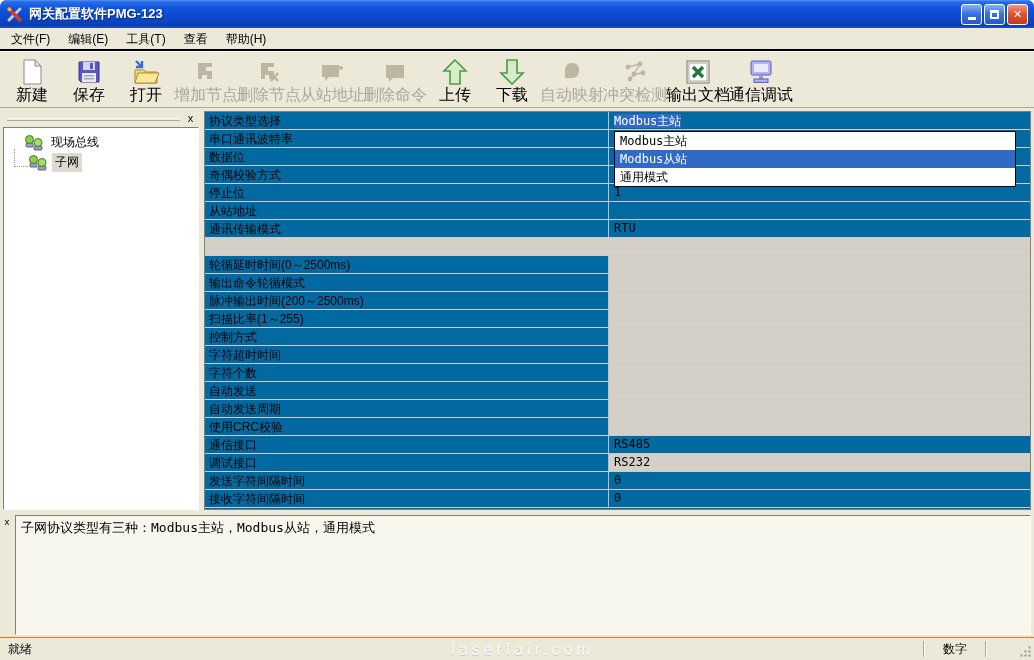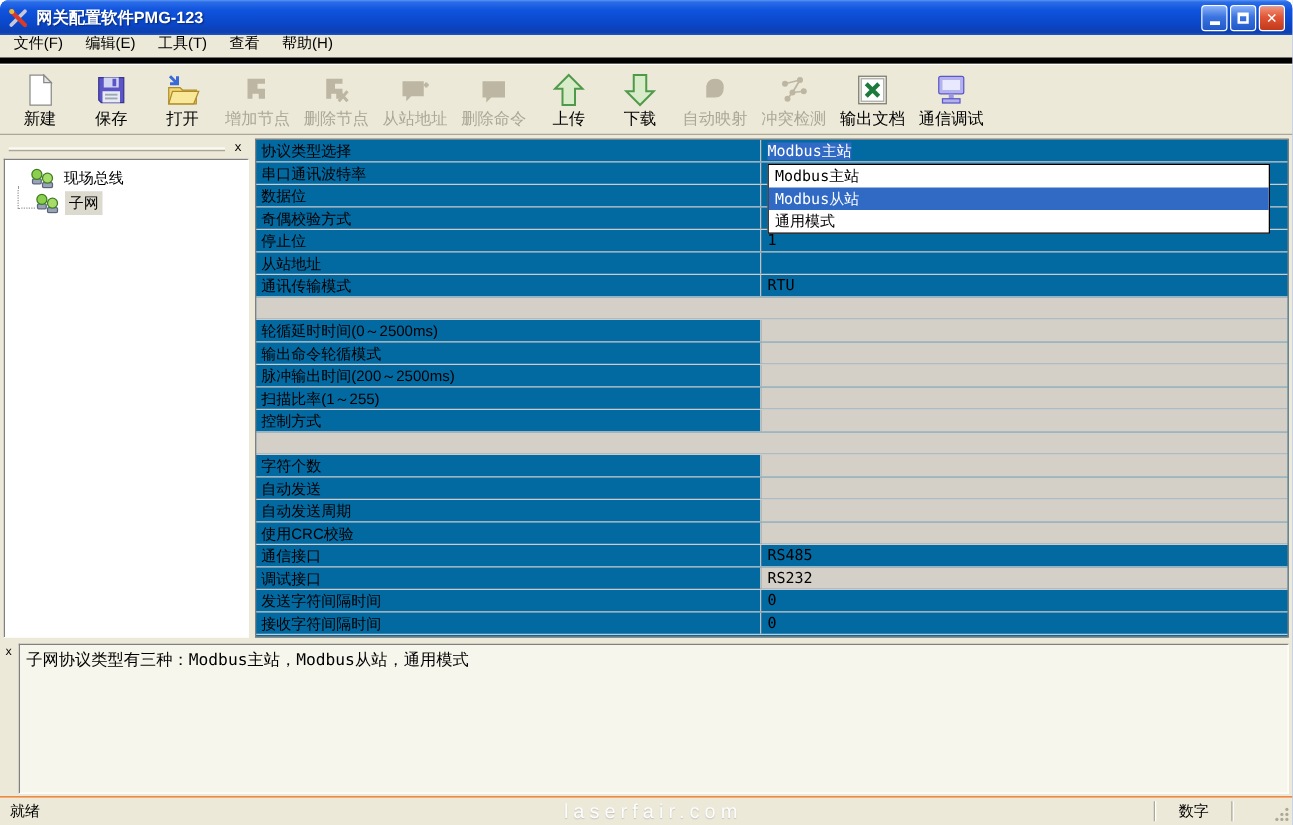--- a/index.html
+++ b/index.html
@@ -17,32 +17,32 @@
   .title-text { color:#fff; font-weight:bold; font-size:13px; text-shadow:1px 1px 1px #0a2a7a; flex:1; }
   .winbtns { display:flex; gap:2px; }
   .winbtn { width:21px; height:21px; border-radius:3px; border:1px solid #fff;
     display:flex; align-items:center; justify-content:center; color:#fff; font-size:11px; font-weight:bold;
     background:linear-gradient(180deg,#8ab2f8 0%,#3a74e0 45%,#2258c8 100%); }
   .winbtn.close { background:linear-gradient(180deg,#f0987e 0%,#e25537 45%,#c13a1a 100%); }
   .glyph-min { width:8px; height:3px; background:#fff; margin-top:8px; }
   .glyph-max { width:9px; height:9px; border:2px solid #fff; border-top-width:3px; }
 
   
-  .menubar { height:23px; flex:0 0 23px; background:#ece9d8; display:flex; align-items:flex-end;
-             border-bottom:5px solid #000000; padding-left:2px; }
+  .menubar { height:23px; flex:0 0 23px; background:#ece9d8; display:flex; align-items:flex-start;
+             border-bottom:2px solid #000000; padding-left:2px; }
   .menu-item { padding:3px 9px; cursor:default; }
 
   
   .toolbar { height:57px; flex:0 0 57px; background:#ece9d8; display:flex; align-items:center;
              padding:2px 2px 4px 4px; border-bottom:1px solid #aca899; box-shadow:0 1px 0 #fff inset; }
   .tb { width:56px; height:50px; display:flex; flex-direction:column; align-items:center;
         justify-content:flex-end; border:1px solid transparent; margin-right:1px; }
   .tb.wide { width:62px; }
   .tb .ic { height:30px; display:flex; align-items:center; justify-content:center; }
-  .tb .lbl { font-size:13px; line-height:15px; white-space:nowrap; }
+  .tb .lbl { font-size:16px; line-height:15px; white-space:nowrap; }
   .tb.disabled .lbl { color:#aca899; }
 
   
   .main { flex:0 0 404px; background:#ece9d8; display:flex; padding:3px 3px 2px 3px; }
 
   .sidebar { width:196px; flex:0 0 196px; display:flex; flex-direction:column; }
   .side-head { height:16px; display:flex; align-items:center; padding:0 2px; }
   .grip { flex:1; height:3px; border-top:1px solid #fff; border-bottom:1px solid #aca899; margin:0 4px 0 2px; }
   .side-close { width:13px; height:13px; font-size:10px; line-height:11px; text-align:center;
                 color:#000; cursor:default; font-family:"DejaVu Sans Mono",monospace; }
@@ -353,20 +353,21 @@
             <div class="gcell-l">扫描比率(1～255)</div>
             <div class="gcell-v"><span></span></div>
           </div>
 
           <div class="grow gray">
             <div class="gcell-l">控制方式</div>
             <div class="gcell-v"><span></span></div>
           </div>
 
           <div class="grow gray">
+            <div class="gcell-l">字符超时时间</div>
             <div class="gcell-v"><span></span></div>
           </div>
 
           <div class="grow gray">
             <div class="gcell-l">字符个数</div>
             <div class="gcell-v"><span></span></div>
           </div>
 
           <div class="grow gray">
             <div class="gcell-l">自动发送</div>

